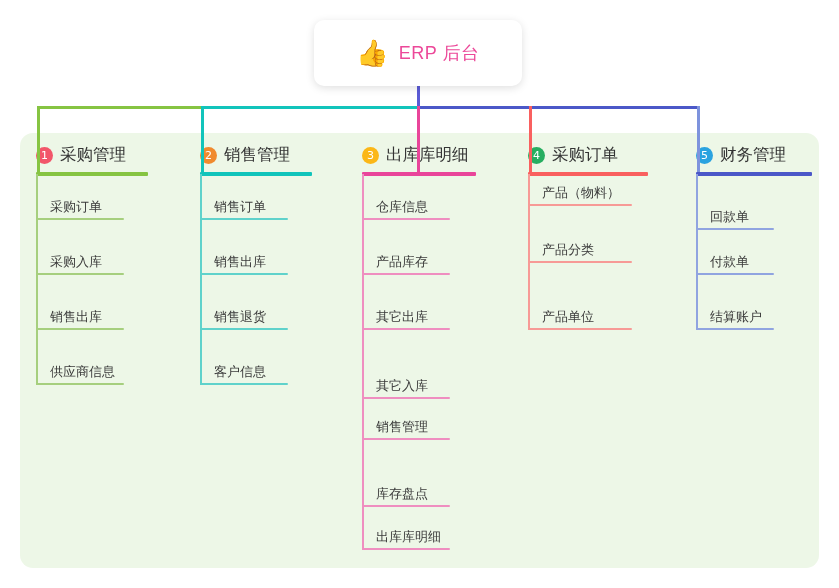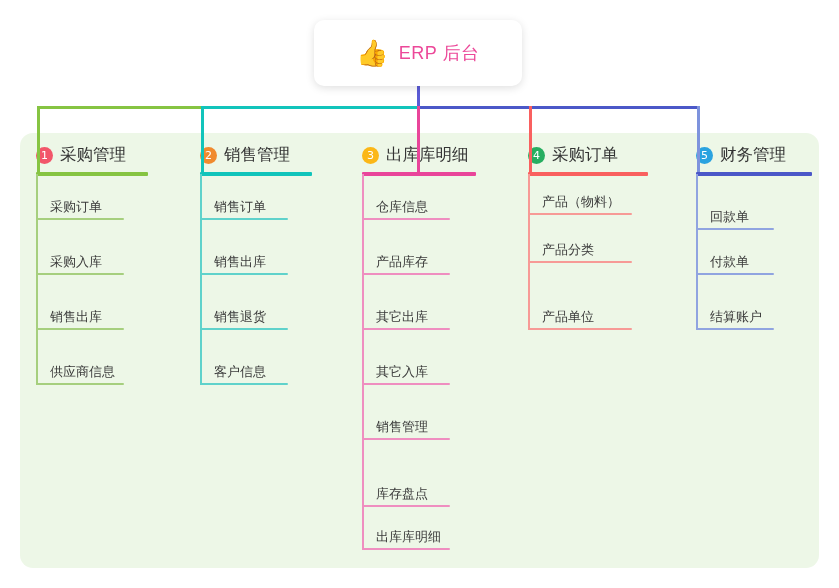--- a/index.html
+++ b/index.html
@@ -206,21 +206,21 @@
         <div class="item-underline" style="width: 88px; background: rgb(239, 142, 192);"></div>
       </div>
       <div class="item" style="top: 108px; width: 88px;">
         <span class="item-label">产品库存</span>
         <div class="item-underline" style="width: 88px; background: rgb(239, 142, 192);"></div>
       </div>
       <div class="item" style="top: 163px; width: 88px;">
         <span class="item-label">其它出库</span>
         <div class="item-underline" style="width: 88px; background: rgb(239, 142, 192);"></div>
       </div>
-      <div class="item" style="top: 218px; width: 88px;">
+      <div class="item" style="top: 232px; width: 88px;">
         <span class="item-label">其它入库</span>
         <div class="item-underline" style="width: 88px; background: rgb(239, 142, 192);"></div>
       </div>
       <div class="item" style="top: 273px; width: 88px;">
         <span class="item-label">销售管理</span>
         <div class="item-underline" style="width: 88px; background: rgb(239, 142, 192);"></div>
       </div>
       <div class="item" style="top: 340px; width: 88px;">
         <span class="item-label">库存盘点</span>
         <div class="item-underline" style="width: 88px; background: rgb(239, 142, 192);"></div>
@@ -230,21 +230,21 @@
         <div class="item-underline" style="width: 88px; background: rgb(239, 142, 192);"></div>
       </div>
     </div>
     <div class="column" style="left: 508px;">
       <div class="col-head">
         <span class="badge" style="background: rgb(39, 174, 96);">4</span>
         <span class="col-title">采购订单</span>
       </div>
       <div class="col-underline" style="top: 39px; width: 120px; background: rgb(249, 96, 95);"></div>
       <div class="spine" style="left: 0px; top: 41px; height: 156px; background: rgb(247, 154, 150);"></div>
-      <div class="item" style="top: 48px; width: 104px; padding-left: 46px;">
+      <div class="item" style="top: 39px; width: 104px; padding-left: 46px;">
         <span class="item-label">产品（物料）</span>
         <div class="item-underline" style="width: 104px; background: rgb(247, 154, 150);"></div>
       </div>
       <div class="item" style="top: 96px; width: 104px;">
         <span class="item-label">产品分类</span>
         <div class="item-underline" style="width: 104px; background: rgb(247, 154, 150);"></div>
       </div>
       <div class="item" style="top: 163px; width: 104px; text-align: center;">
         <span class="item-label">产品单位</span>
         <div class="item-underline" style="width: 104px; background: rgb(247, 154, 150);"></div>

